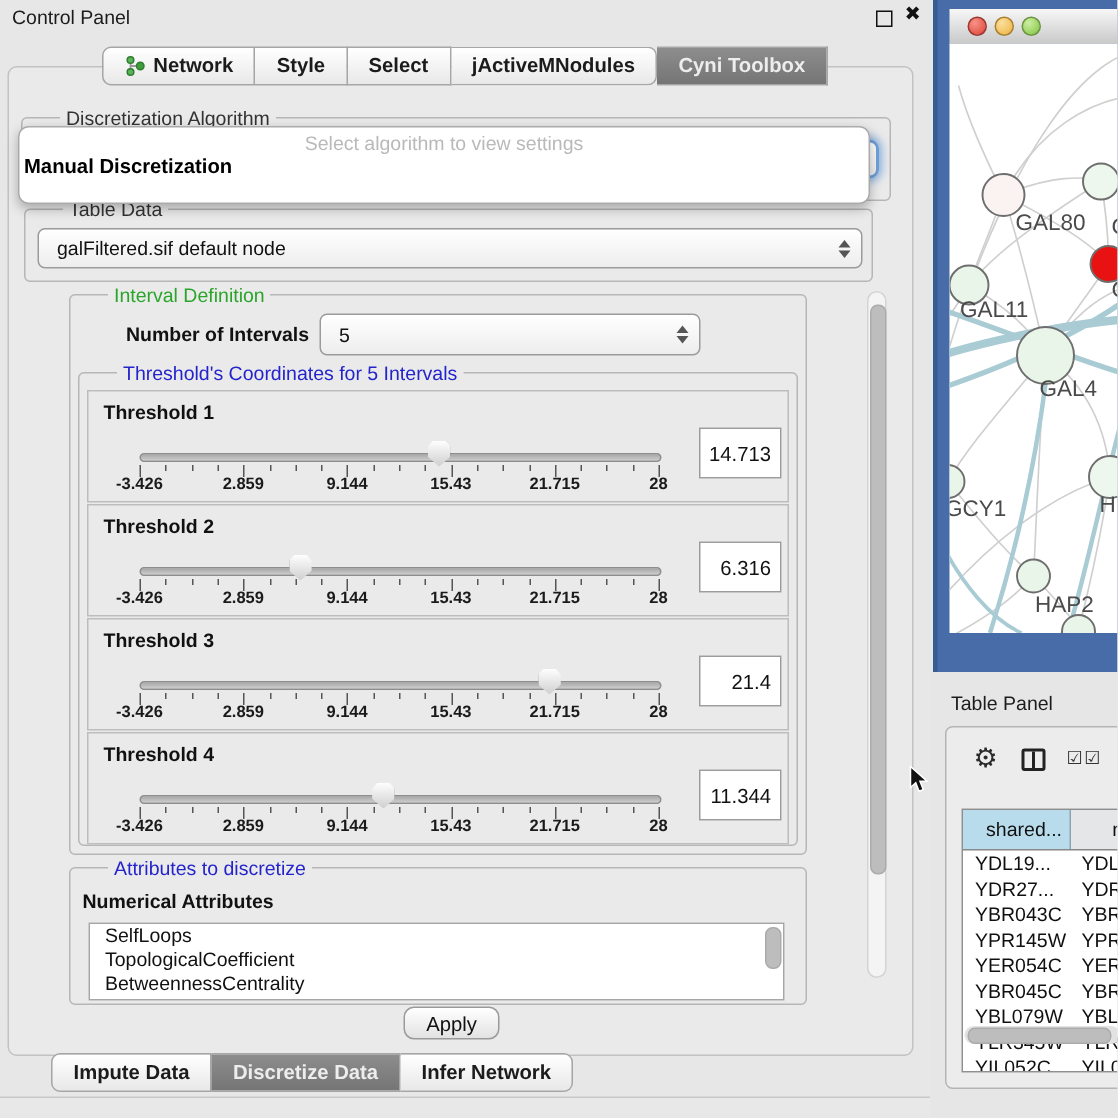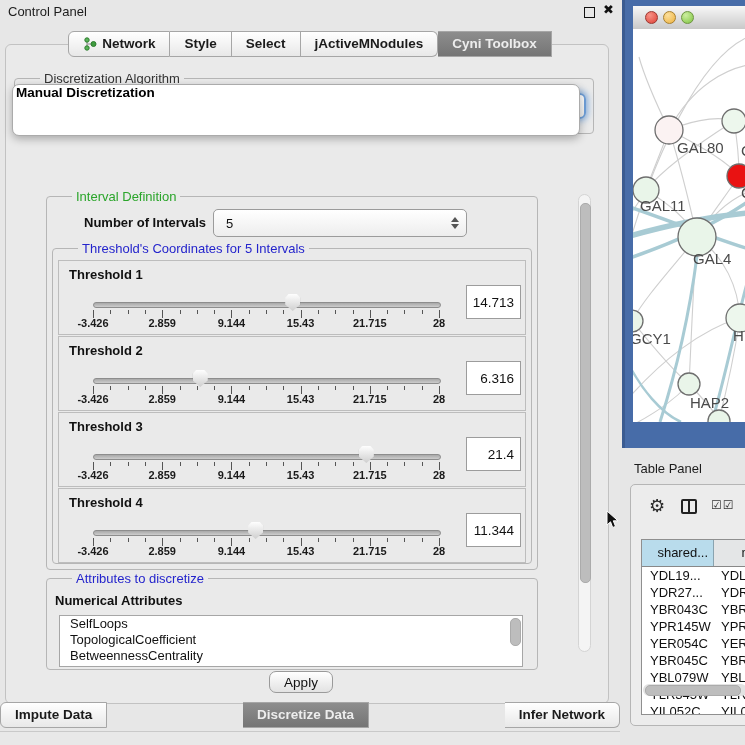--- a/index.html
+++ b/index.html
@@ -71,25 +71,36 @@
         </div>
       </div>
 
     <div class="abs group" style="left:14px;top:78px;width:578px;height:54px;">
       <span class="group-label" style="color:#333;">Discretization Algorithm</span>
     </div>
 
     <div class="abs" style="left:22px;top:93px;width:564px;height:26px;border-radius:6px;background:linear-gradient(#ffffff,#ececec);border:2px solid #6f9fd8;box-shadow:0 0 6px 2px rgba(110,160,220,0.75);box-sizing:border-box;z-index:4;"></div>
 
     <div class="abs" style="left:12px;top:84px;width:566px;height:50px;background:#ffffff;border:1px solid #ababab;border-radius:7px;box-shadow:0 3px 8px rgba(0,0,0,0.28);z-index:10;">
+      <div style="text-align:center;font-size:13px;color:#b9b9b9;padding-top:3px;height:15px;">Select algorithm to view settings</div>
       <div id="popup-items">
           <div style="font-size: 13.5px; color: rgb(0, 0, 0); padding: 0px 0px 1px 3px; height: 15px; line-height: 15px; white-space: nowrap; font-weight: bold;">Manual Discretization</div>
         </div>
     </div>
 
+    <div class="abs group" style="left:16px;top:139px;width:564px;height:47px;">
+      <span class="group-label" style="color:#333;">Table Data</span>
+      <div class="abs combo" style="left:8px;top:12px;width:548px;height:25px;">
+        <span class="val">galFiltered.sif default node</span>
+        <span class="spinner">
+            <span class="arr-up"></span>
+            <span class="arr-dn"></span>
+          </span>
+      </div>
+    </div>
 
     <div class="abs group" style="left:46px;top:196px;width:490px;height:372px;">
       <span class="group-label" style="color:#2aa52a;">Interval Definition</span>
     </div>
     <span class="abs" style="left:84px;top:215px;font-size:13px;font-weight:bold;color:#111;">Number of Intervals</span>
     <div class="abs combo" style="left:213px;top:209px;width:252px;height:26px;">
       <span class="val">5</span>
       <span class="spinner">
           <span class="arr-up"></span>
           <span class="arr-dn"></span>
@@ -246,21 +257,21 @@
         <div class="abs scroll-thumb" style="right:1px;top:2px;width:9px;height:26px;"></div>
       </div>
     </div>
 
     <div class="abs" style="left:578px;top:194px;width:13px;height:458px;background:#f4f4f4;border:1px solid #d4d4d4;border-radius:7px;box-sizing:border-box;">
       <div class="abs scroll-thumb" style="left:1px;top:8px;width:9px;height:378px;"></div>
     </div>
 
     <button class="abs" style="left:269px;top:671px;width:64px;height:22px;background:linear-gradient(#ffffff,#e2e2e2);border:1px solid #9a9a9a;border-radius:7px;font-size:13.5px;color:#111;font-family:'Liberation Sans',sans-serif;">Apply</button>
 
-    <div class="abs" id="bottom-tabs" style="left:0;top:702px;width:620px;display:flex;justify-content:space-between;">
+    <div class="abs" id="bottom-tabs" style="left:0;top:702px;width:620px;display:flex;justify-content:flex-start;padding-left:34px;">
         <div class="seg first">Impute Data</div>
         <div class="seg sel">Discretize Data</div>
         <div class="seg last">Infer Network</div>
       </div>
 
     <div class="abs" style="left:0;top:731px;width:620px;height:14px;background:#e8e8e8;border-top:1px solid #c9c9c9;"></div>
   </div>
 
   <div class="abs" style="left:622px;top:0;width:123px;height:448px;background:#476ca8;border-left:3px solid #3a5b91;">
     <div class="abs" style="left:8px;top:6px;width:115px;height:23px;background:linear-gradient(#f7f7f7,#c9c9c9);border-bottom:1px solid #8e8e8e;">

